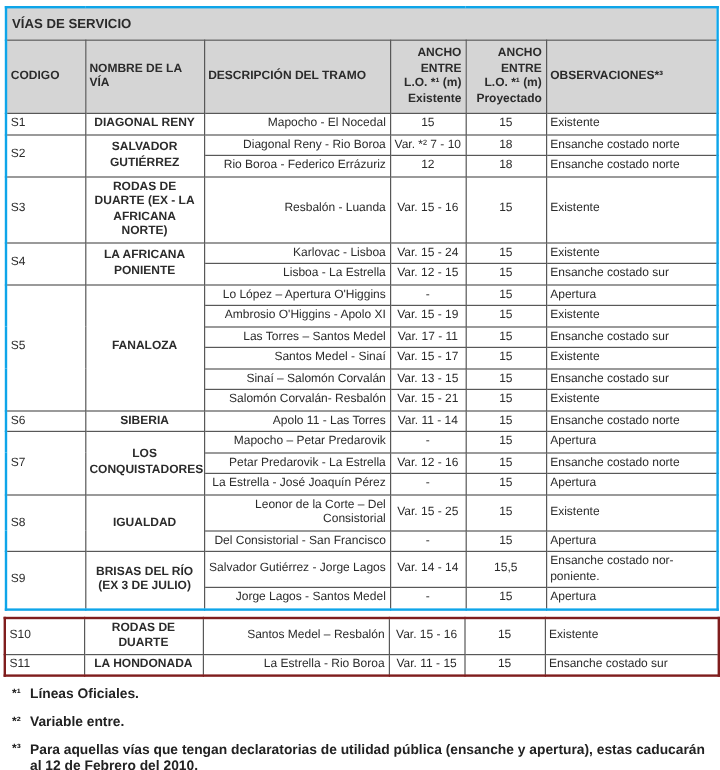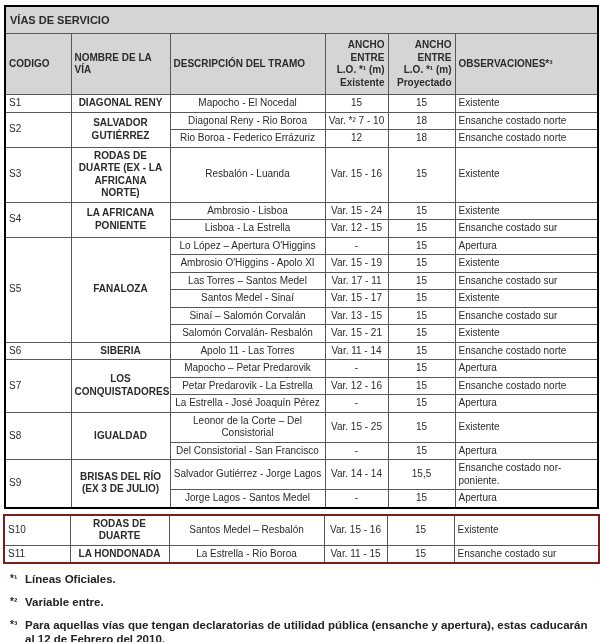--- a/index.html
+++ b/index.html
@@ -5,21 +5,21 @@
   html,body{margin:0;padding:0;background:#ffffff;}
   body{
     width:600px;height:642px;overflow:hidden;
     font-family:"Liberation Sans","DejaVu Sans",sans-serif;
     color:#2b2b2b;
     -webkit-font-smoothing:antialiased;
   }
   .page{padding:5px 3px 0 4px;}
 
   table{border-collapse:collapse;table-layout:fixed;width:593px;}
-  table.main{border:2px solid #000000;}
+  table.main{border:2px solid #0ea5e9;}
   table.cont{border:2px solid #7f1d1d;margin-top:5px;margin-left:-1px;width:595px;}
 
   td,th{
     border:1px solid #585858;
     font-size:10px;
     line-height:12.5px;
     padding:2px 3px;
     vertical-align:middle;
     overflow:hidden;
   }
@@ -37,21 +37,21 @@
     background:#d5d5d5;
     font-weight:bold;
     white-space:pre-line;
     height:56px;
   }
   th.left{text-align:left;}
   th.center{text-align:right;}
 
   td.code{text-align:left;vertical-align:middle;}
   td.name{font-weight:bold;text-align:center;vertical-align:middle;}
-  td.tramo{text-align:center;}
+  td.tramo{text-align:right;}
   td.num{text-align:center;}
   td.obs{text-align:left;}
 
   .footnotes{margin-top:8px;padding-left:6px;}
   .fn{display:flex;margin-bottom:9px;font-weight:bold;font-size:11.5px;line-height:14px;color:#222;}
   .fn-marker{width:15px;flex:0 0 15px;font-size:10px;}
   .fn-text{flex:1;padding-right:4px;}
 </style>
 </head>
 <body>
@@ -113,21 +113,21 @@
           <td class="code">S3</td>
           <td class="name">RODAS DE DUARTE (EX - LA AFRICANA NORTE)</td>
           <td class="tramo">Resbalón - Luanda</td>
           <td class="num">Var. 15 - 16</td>
           <td class="num">15</td>
           <td class="obs">Existente</td>
         </tr>
         <tr>
           <td class="code" rowspan="2">S4</td>
           <td class="name" rowspan="2">LA AFRICANA PONIENTE</td>
-          <td class="tramo">Ambrosio - Lisboa</td>
+          <td class="tramo">Karlovac - Lisboa</td>
           <td class="num">Var. 15 - 24</td>
           <td class="num">15</td>
           <td class="obs">Existente</td>
         </tr>
         <tr>
           <td class="tramo">Lisboa - La Estrella</td>
           <td class="num">Var. 12 - 15</td>
           <td class="num">15</td>
           <td class="obs">Ensanche costado sur</td>
         </tr>

